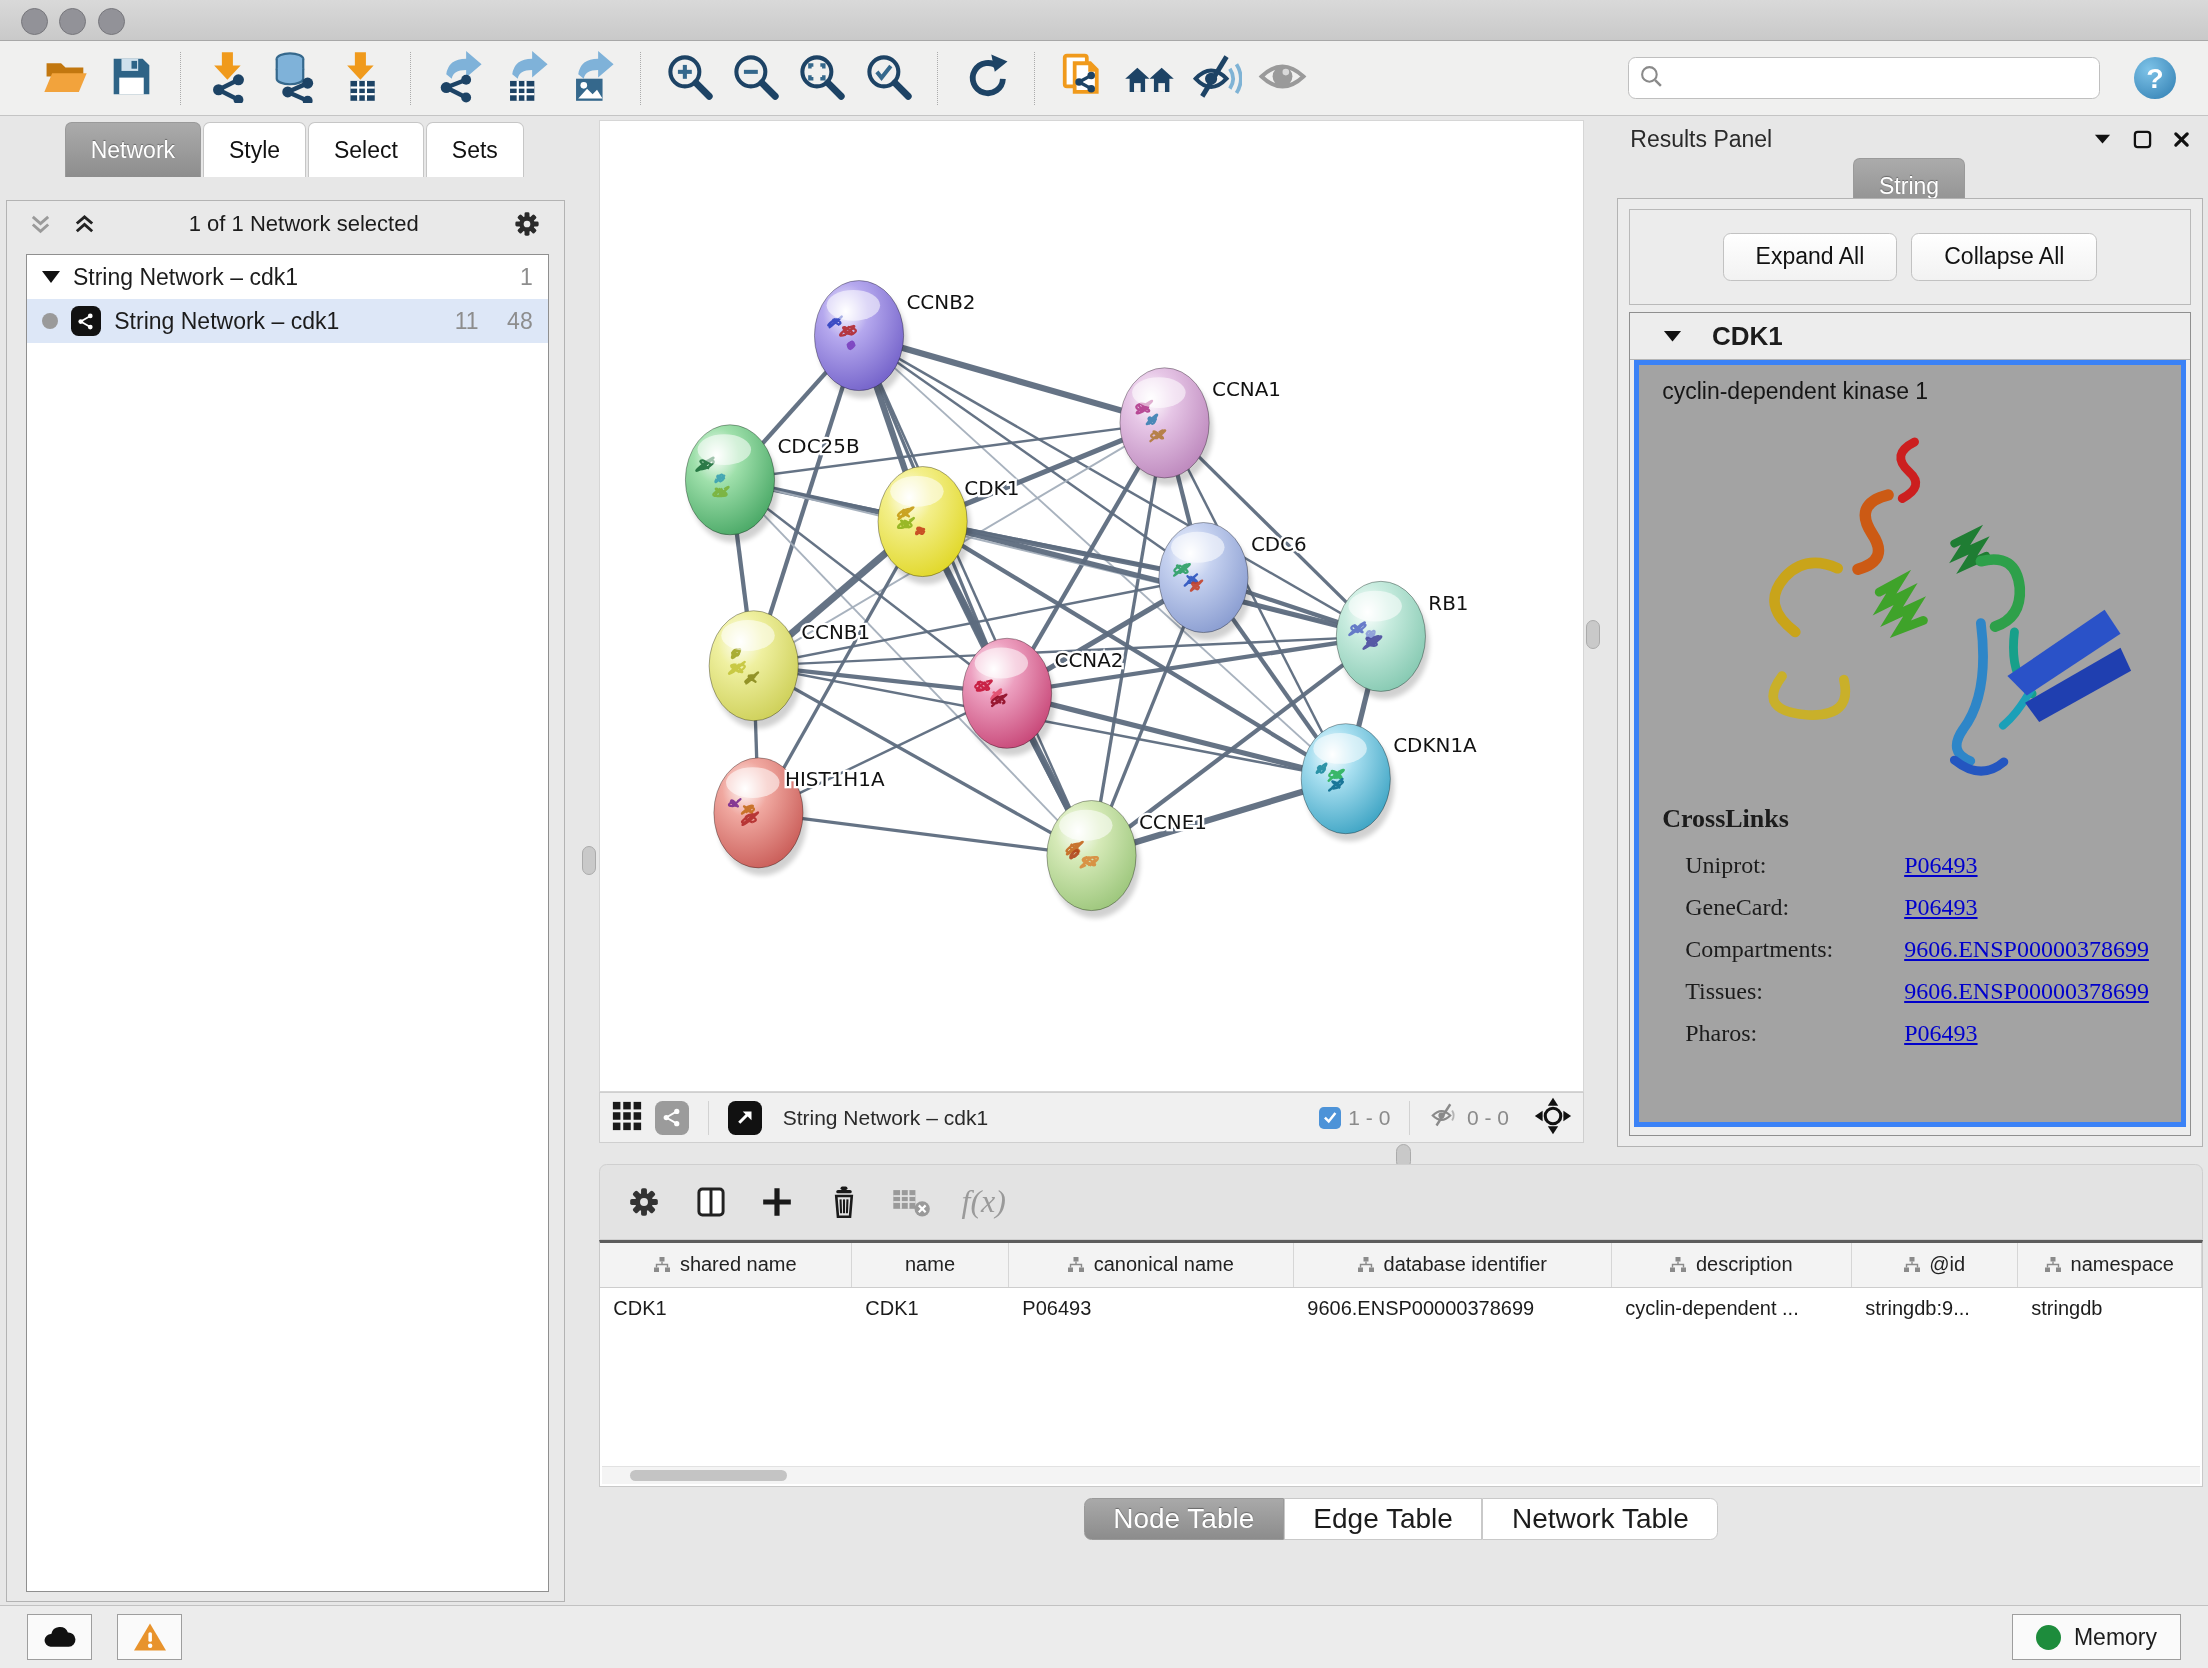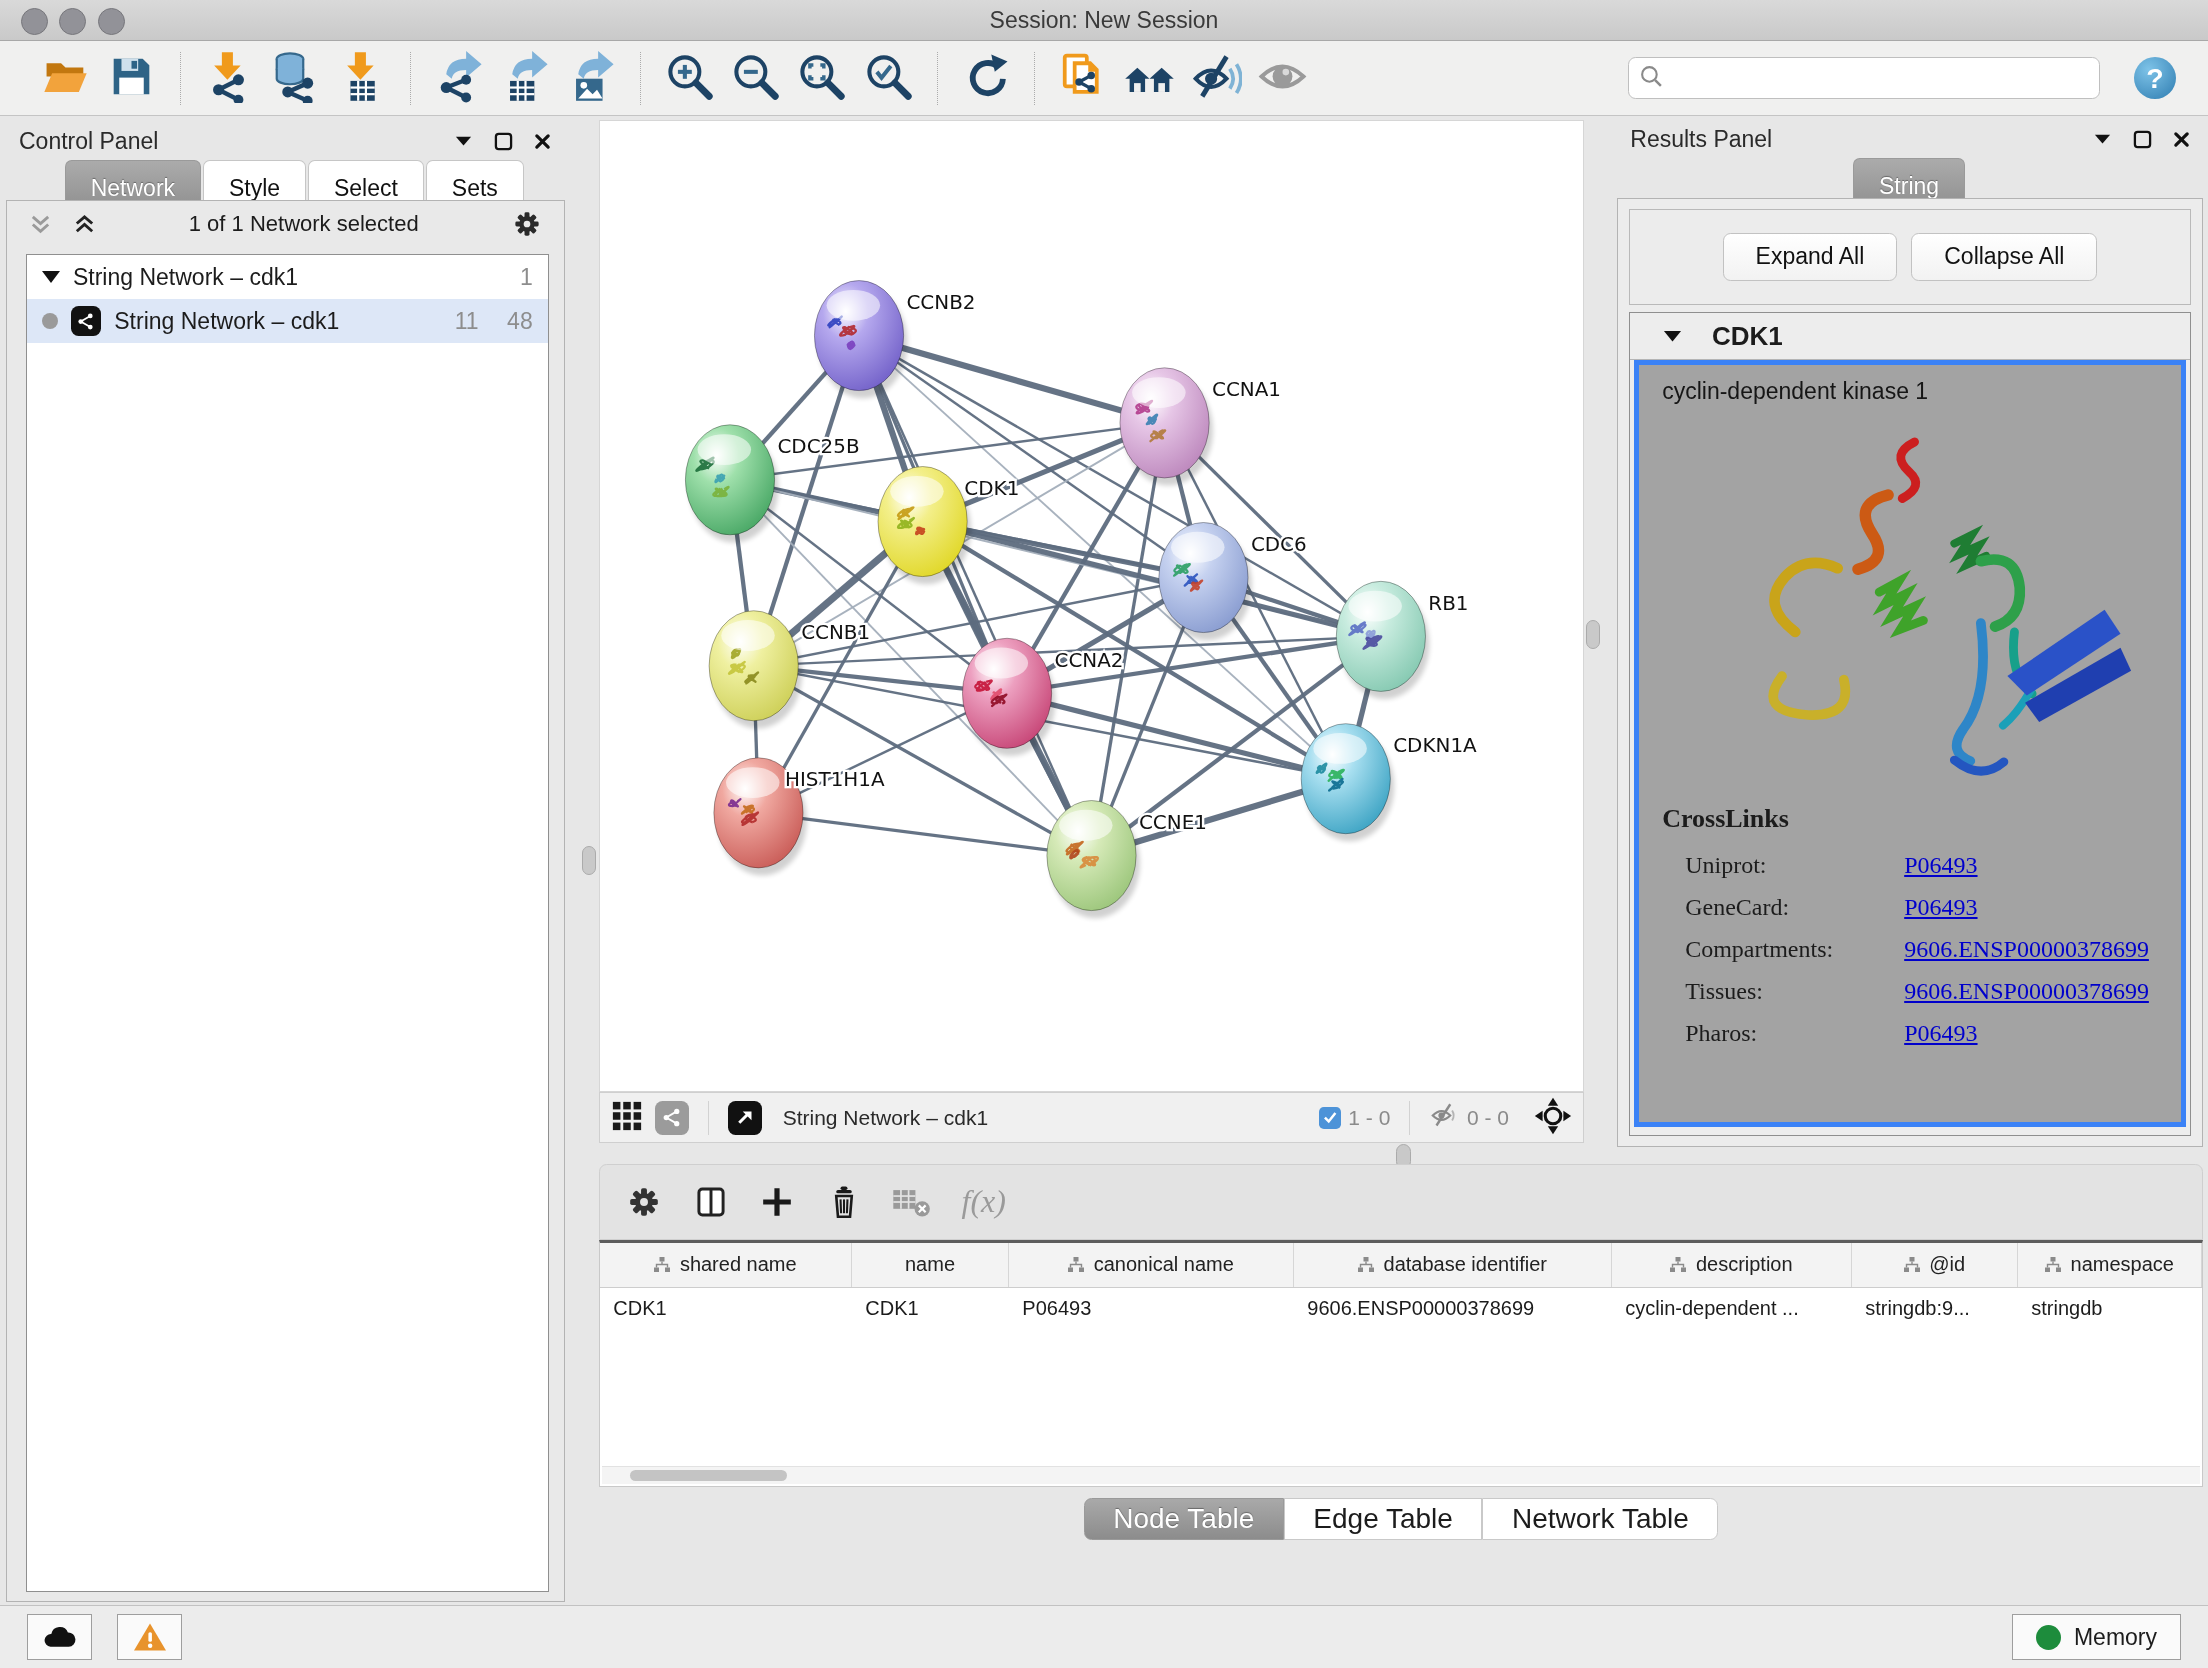--- a/index.html
+++ b/index.html
@@ -97,21 +97,20 @@
 </style>
 </head>
 <body>
 
 <div class="titlebar">
   <div class="tlights">
     <div class="tlight"></div>
     <div class="tlight"></div>
     <div class="tlight"></div>
   </div>
-  <div class="wintitle">Session: New Session</div>
 </div>
 
 <div class="toolbar">
   <div class="tbtn">
       <span><svg width="49" height="49" viewBox="0 0 44 44">
           <path d="M5 10h13l4 4h16v8H5z" fill="#c2770f"></path>
           <path d="M3 36l7-17h31l-7 17z" fill="#f2a33c"></path>
         </svg></span>
     </div>
   <div class="tbtn">
@@ -295,37 +294,20 @@
           </svg></span>
       <input placeholder="" style="">
     </div>
     <div class="helpbtn">
         <span>?</span>
       </div>
   </div>
 </div>
 
 <div class="control-panel">
-  <div class="panelhead">
-    <span>Control Panel</span>
-    <span class="phicons">
-      <svg width="19" height="13.3" viewBox="0 0 20 14">
-          <polygon points="2,3 18,3 10,12" fill="#111"></polygon>
-        </svg>
-      <svg width="19" height="19" viewBox="0 0 20 20">
-          <rect x="2" y="2" width="16" height="16" rx="3" fill="none" stroke="#111" stroke-width="2.4"></rect>
-        </svg>
-      <svg width="17" height="17" viewBox="0 0 18 18">
-          <g stroke="#111" stroke-width="3.4" stroke-linecap="round">
-            <line x1="3" y1="3" x2="15" y2="15"></line>
-            <line x1="15" y1="3" x2="3" y2="15"></line>
-          </g>
-        </svg>
-    </span>
-  </div>
   <div class="tabrow cp-tabs">
     <div class="tab active">Network</div>
     <div class="tab">Style</div>
     <div class="tab">Select</div>
     <div class="tab">Sets</div>
   </div>
   <div class="contentbox cp-body">
     <div class="cp-statusrow">
       <svg width="25" height="25" viewBox="0 0 26 26">
           <g fill="none" stroke="#9a9a9a" stroke-width="3">

